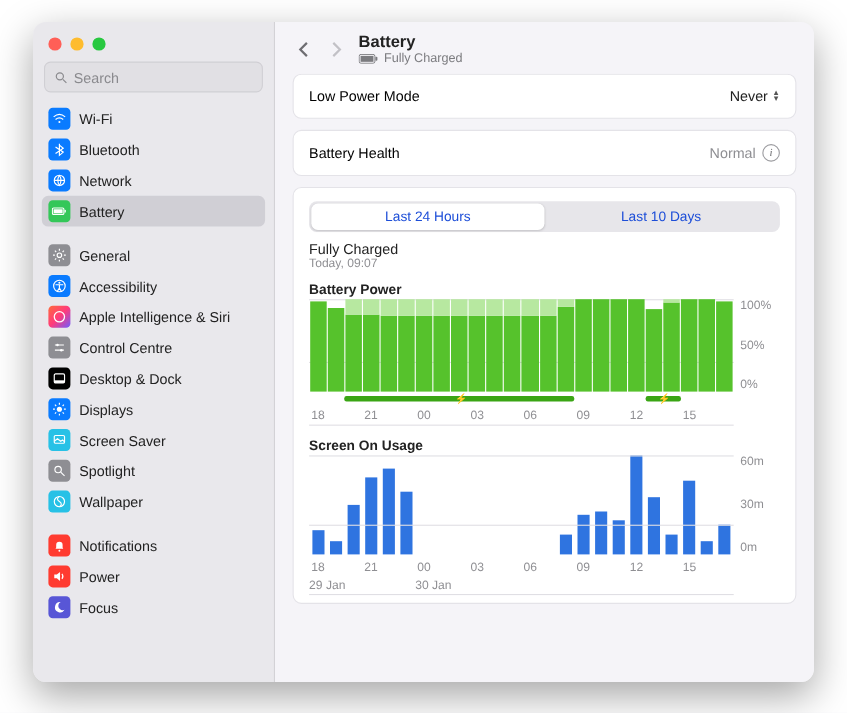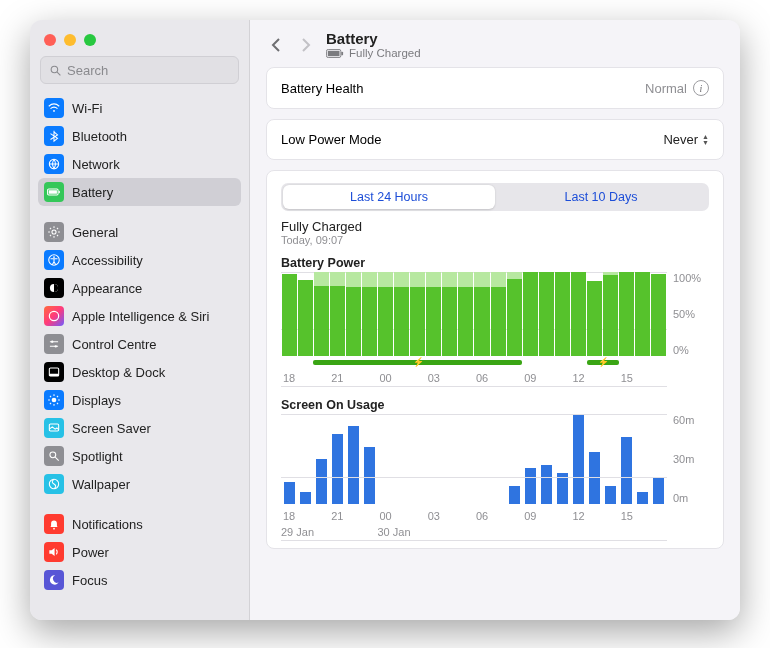--- a/index.html
+++ b/index.html
@@ -136,29 +136,20 @@
           <span class="sb-icon" style="background:#0a7bff">
             <svg viewBox="0 0 24 24">
               <circle cx="12" cy="12" r="9" stroke="white" stroke-width="1.8" fill="none"></circle>
               <circle cx="12" cy="7" r="1.6" fill="white"></circle>
               <path d="M6 10 h12 M12 10 v5 l-3 5 m3 -5 3 5" stroke="white" stroke-width="1.8" fill="none"></path>
             </svg>
           </span>
           <span>Accessibility</span>
         </div>
         <div class="sb-item">
-          <span class="sb-icon" style="background:#000000">
-            <svg viewBox="0 0 24 24">
-              <circle cx="12" cy="12" r="7" fill="white"></circle>
-              <path d="M12 5 a7 7 0 0 1 0 14 z" fill="black"></path>
-            </svg>
-          </span>
-          <span>Appearance</span>
-        </div>
-        <div class="sb-item">
           <span class="sb-icon" style="background:linear-gradient(135deg,#ff6a3c,#ff3b7b,#6f5cff)">
             <svg viewBox="0 0 24 24">
               <circle cx="12" cy="12" r="8" fill="none" stroke="white" stroke-width="2"></circle>
             </svg>
           </span>
           <span>Apple Intelligence &amp; Siri</span>
         </div>
         <div class="sb-item">
           <span class="sb-icon" style="background:#8e8e93">
             <svg viewBox="0 0 24 24">
@@ -265,34 +256,34 @@
               <rect x="17" y="3" width="2" height="4" rx="1" fill="#7b7b7f"></rect>
             </svg>
           <span>Fully Charged</span>
         </div>
       </div>
     </div>
 
     <div class="content">
       <div class="card">
         <div class="row">
+          <span>Low Power Mode</span>
+          <div class="select">
+            <span>Never</span>
+            <span class="stepper">▲<br>▼</span>
+          </div>
+        </div>
+      </div>
+
+      <div class="card">
+        <div class="row">
           <span>Battery Health</span>
           <div style="display:flex;align-items:center;">
             <span class="dim">Normal</span>
             <span class="infobtn">i</span>
-          </div>
-        </div>
-      </div>
-
-      <div class="card">
-        <div class="row">
-          <span>Low Power Mode</span>
-          <div class="select">
-            <span>Never</span>
-            <span class="stepper">▲<br>▼</span>
           </div>
         </div>
       </div>
 
       <div class="card" style="padding-bottom:8px;">
         <div class="segmented">
           <div class="seg active">Last 24 Hours</div>
           <div class="seg">Last 10 Days</div>
         </div>
         <div class="status-big">Fully Charged</div>

